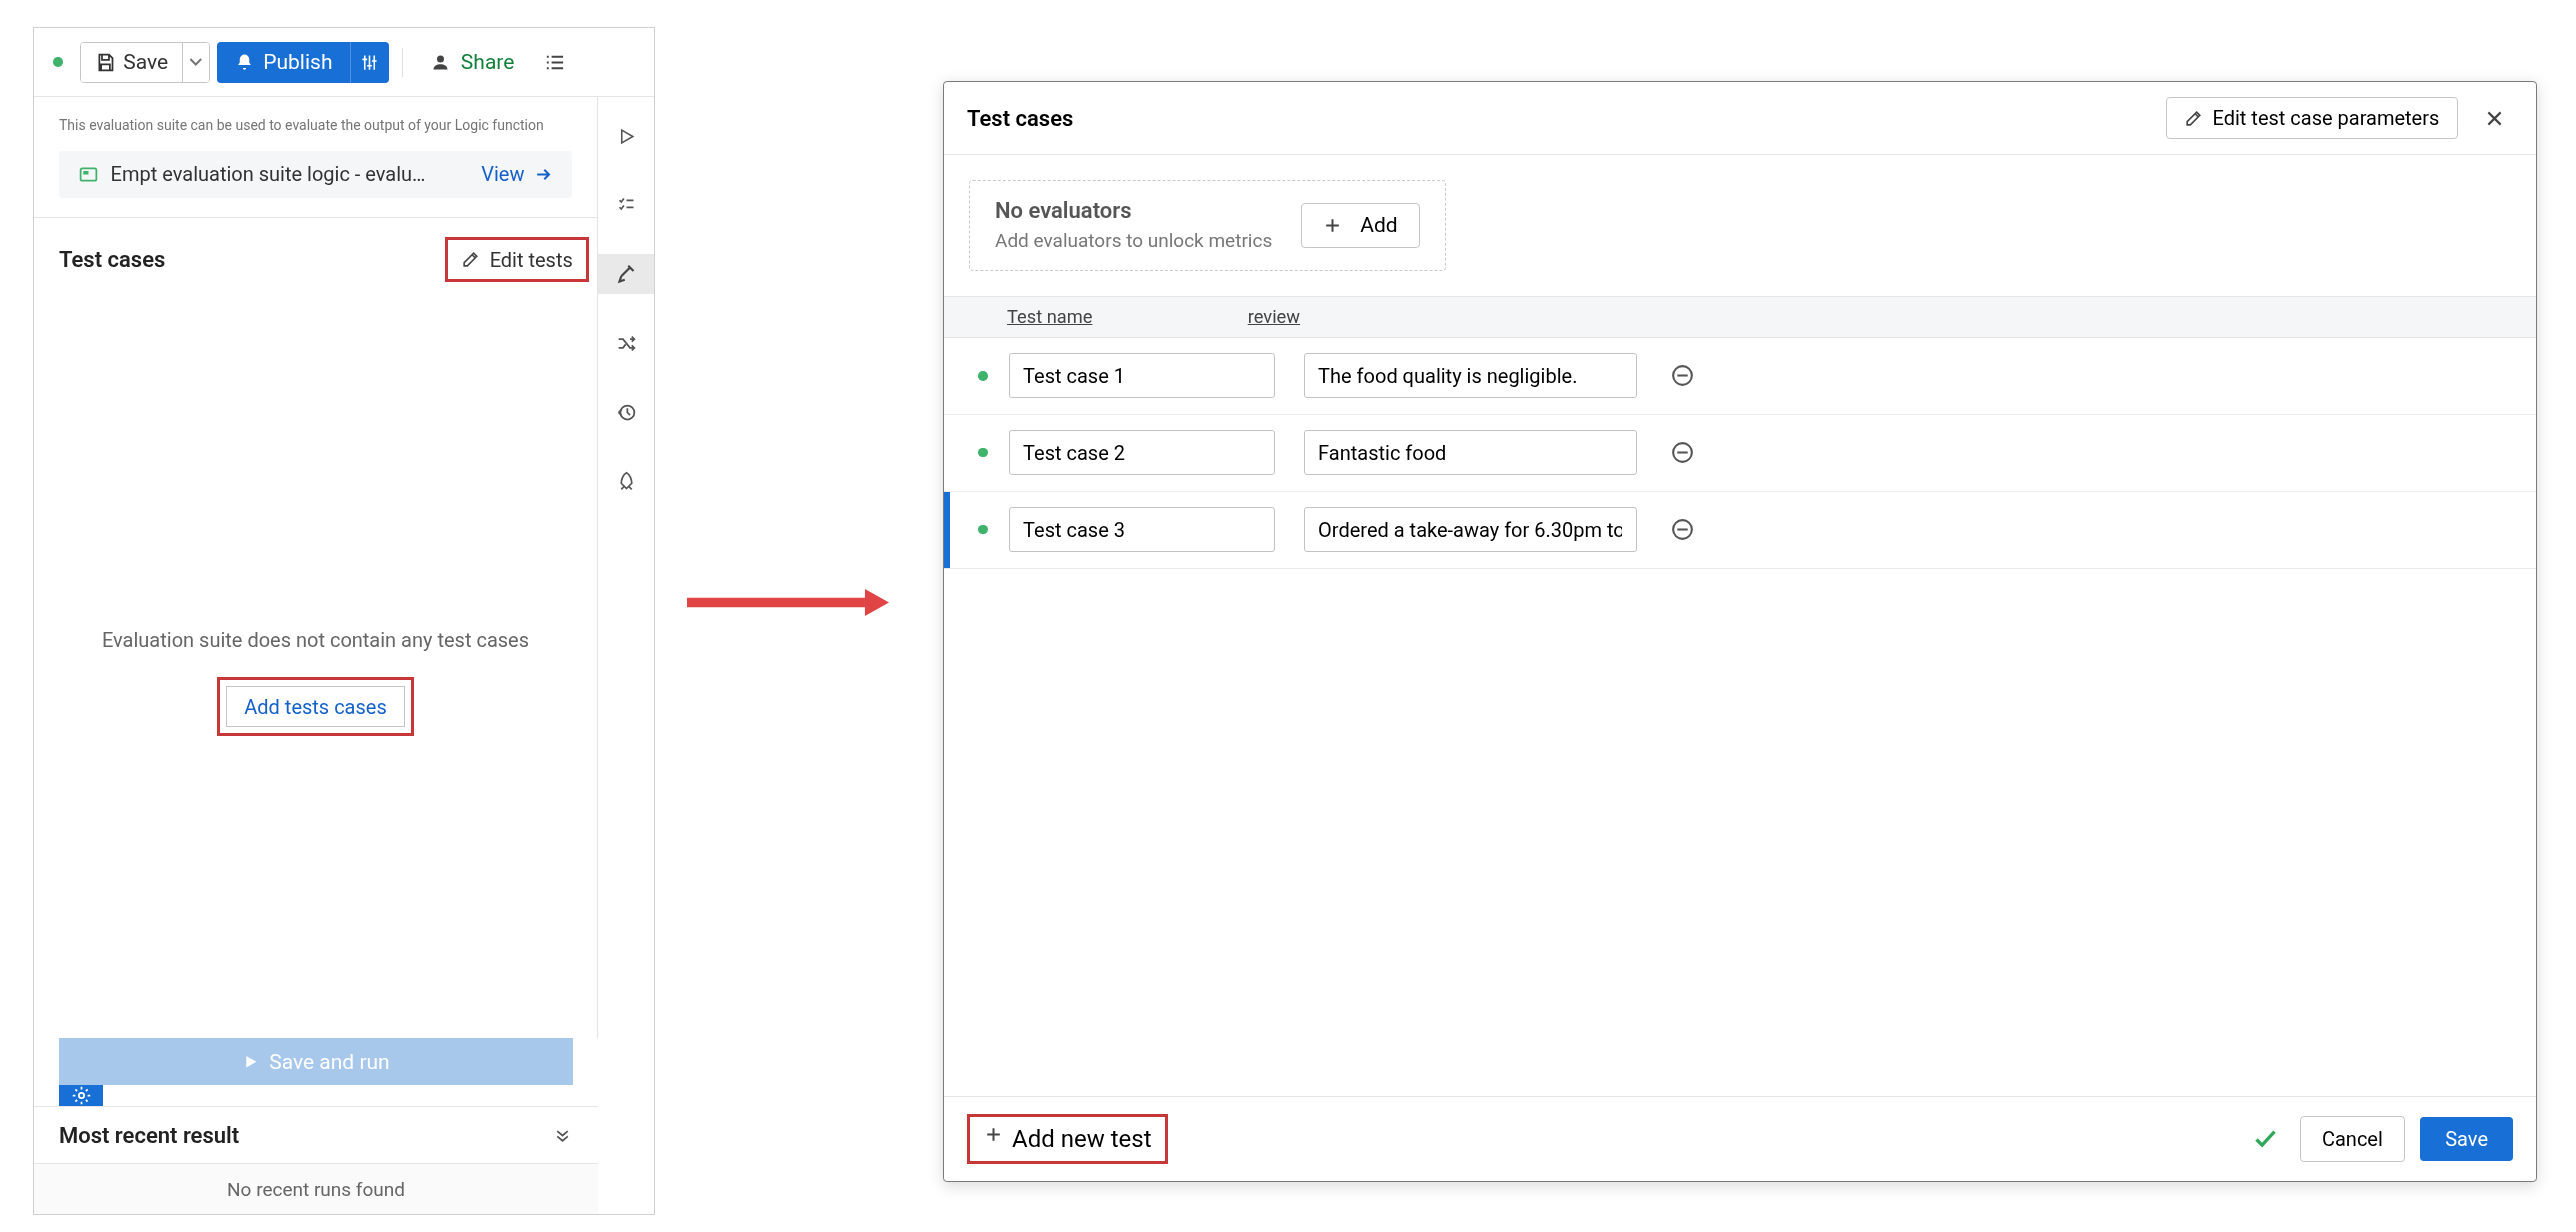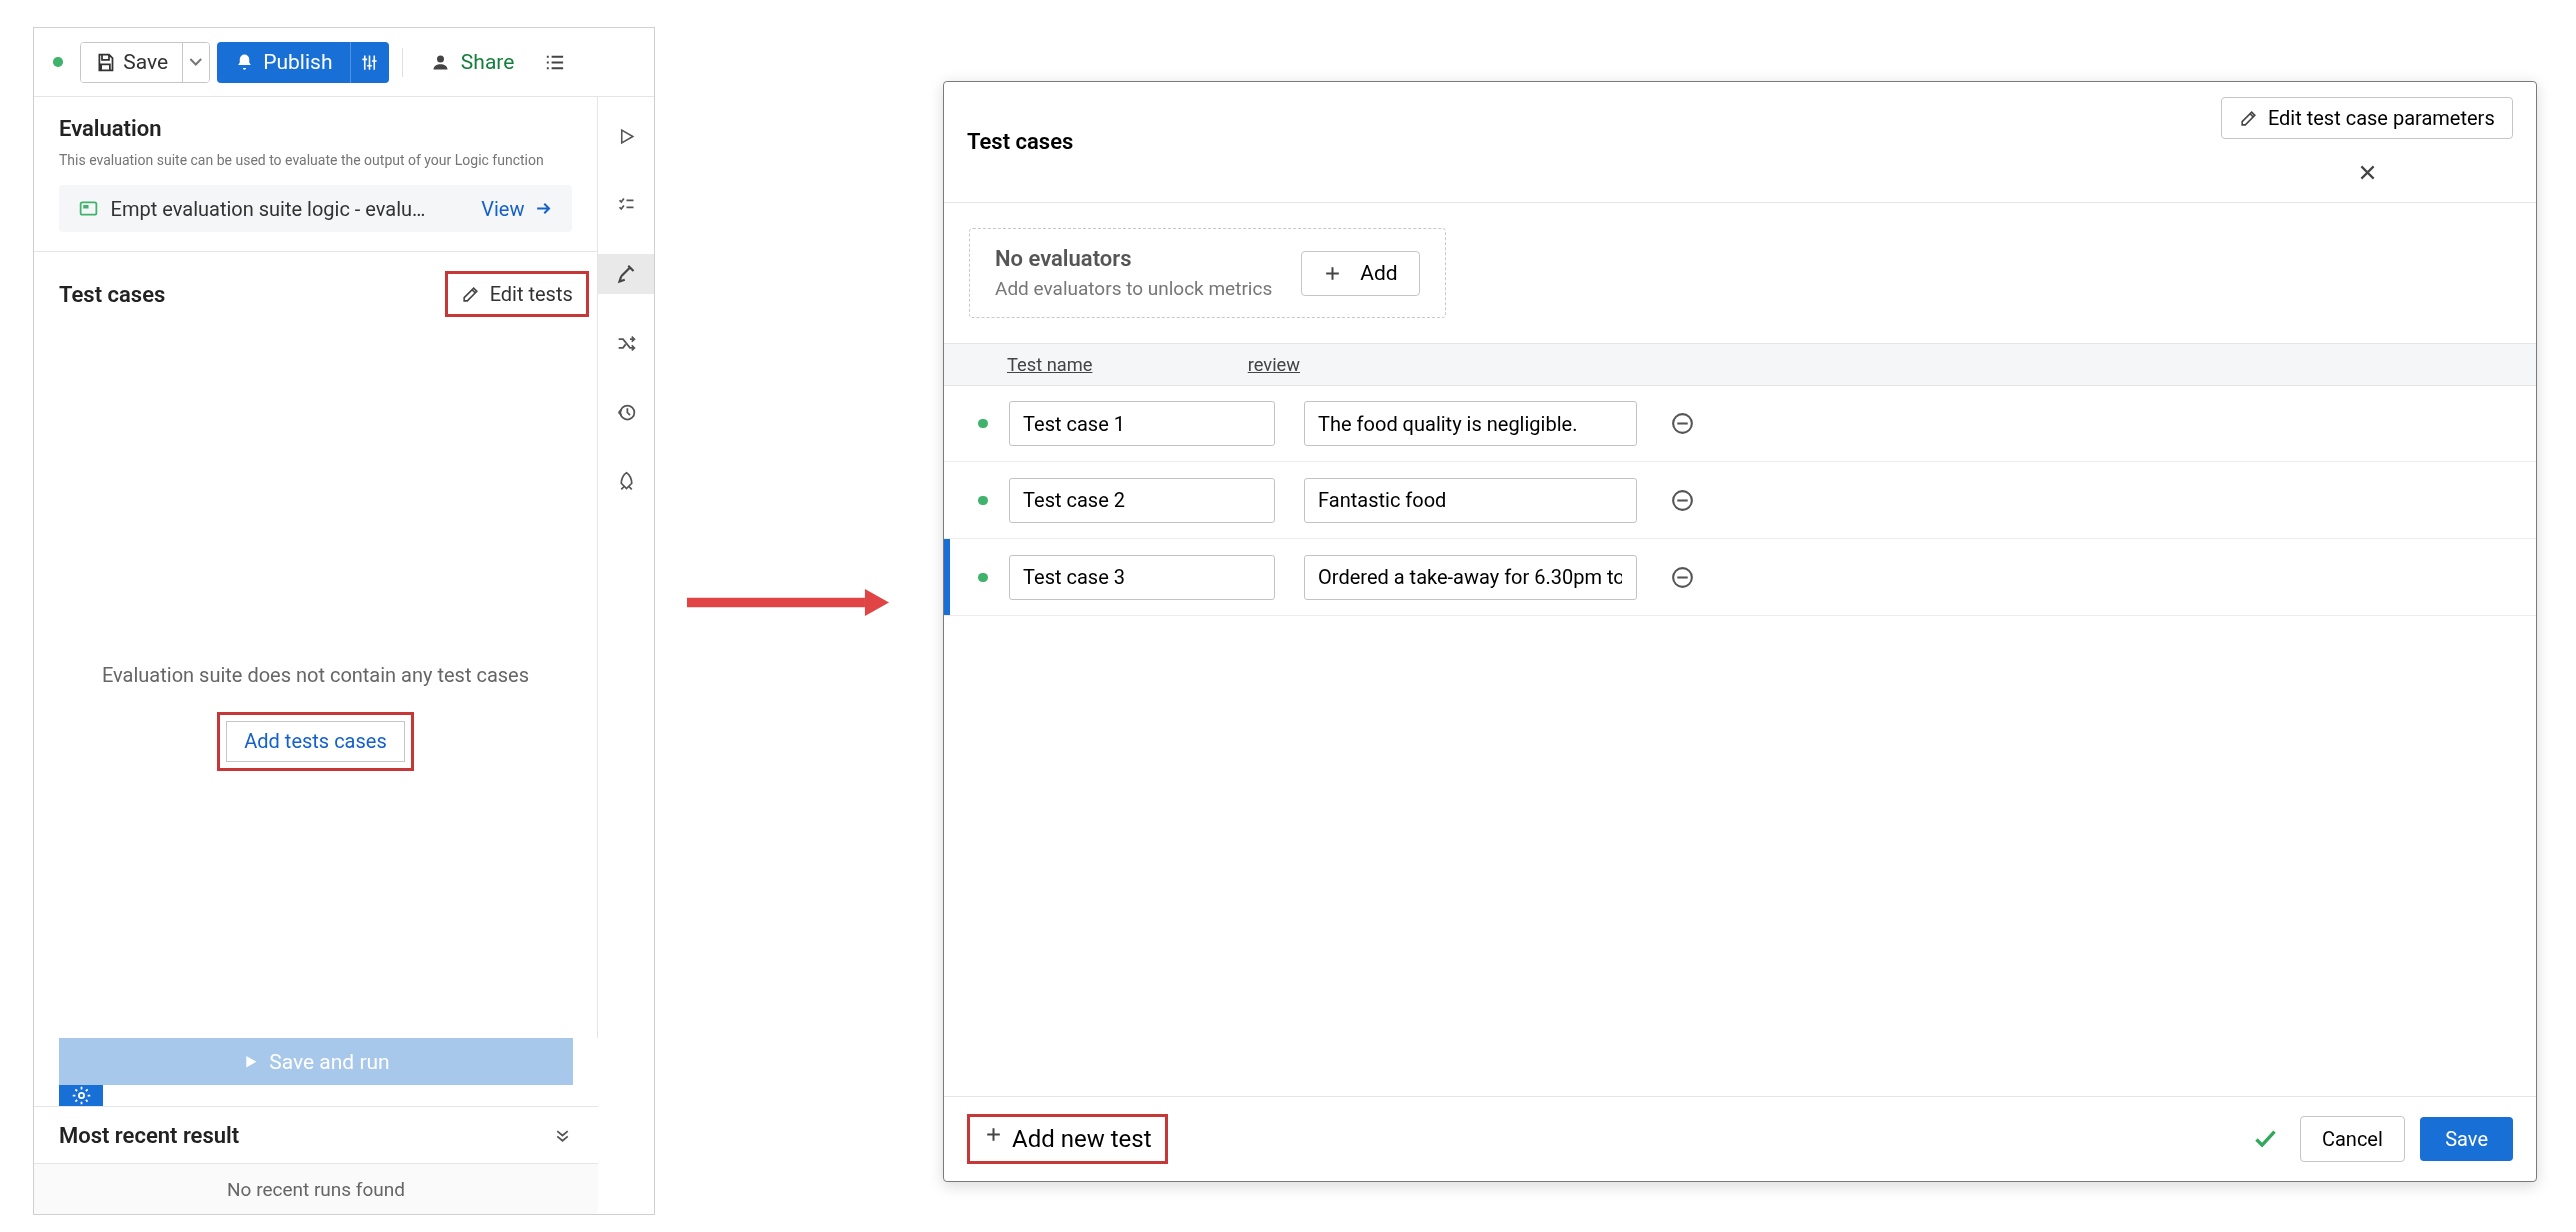--- a/index.html
+++ b/index.html
@@ -305,21 +305,20 @@
       border-bottom: 1px solid #e5e5e5;
     }
     .modal-title {
       font-size: 22px;
       font-weight: 600;
     }
     .modal-header-right {
       display: flex;
       align-items: center;
       gap: 19px;
-      flex-direction: column;
     }
     .etcp-btn {
       display: inline-flex;
       align-items: center;
       gap: 9.6px;
       border: 1px solid #c5c5c5;
       border-radius: 3.9px;
       padding: 7.7px 17.3px;
       font-size: 20px;
       cursor: pointer;
@@ -516,21 +515,20 @@
     <div class="list-icon-btn">
       <svg width="23" height="23" viewBox="0 0 24 24">
           <path stroke="#444" stroke-width="2" d="M9 6h12 M9 12h12 M9 18h12 M4 6h2 M4 12h2 M4 18h2"></path>
         </svg>
     </div>
   </div>
 
   <div class="panel-body">
     <div class="panel-main" style="width: calc(100% - 56px);">
       <div class="section" style="border-bottom:1px solid #e5e5e5;">
-        <div class="section-title">Evaluation</div>
         <div class="section-desc">This evaluation suite can be used to evaluate the output of your Logic function</div>
         <div class="linked-card">
           <svg class="linked-icon" width="21" height="21" viewBox="0 0 24 24">
             <rect x="3" y="5" width="18" height="14" rx="2" fill="none" stroke="#3fb26c" stroke-width="2"></rect>
             <rect x="6" y="8" width="6" height="4" fill="#3fb26c"></rect>
           </svg>
           <span class="linked-text">Empt evaluation suite logic - evalu…</span>
           <span class="linked-view">
             <span>View</span>
             <svg width="19" height="19" viewBox="0 0 24 24">

